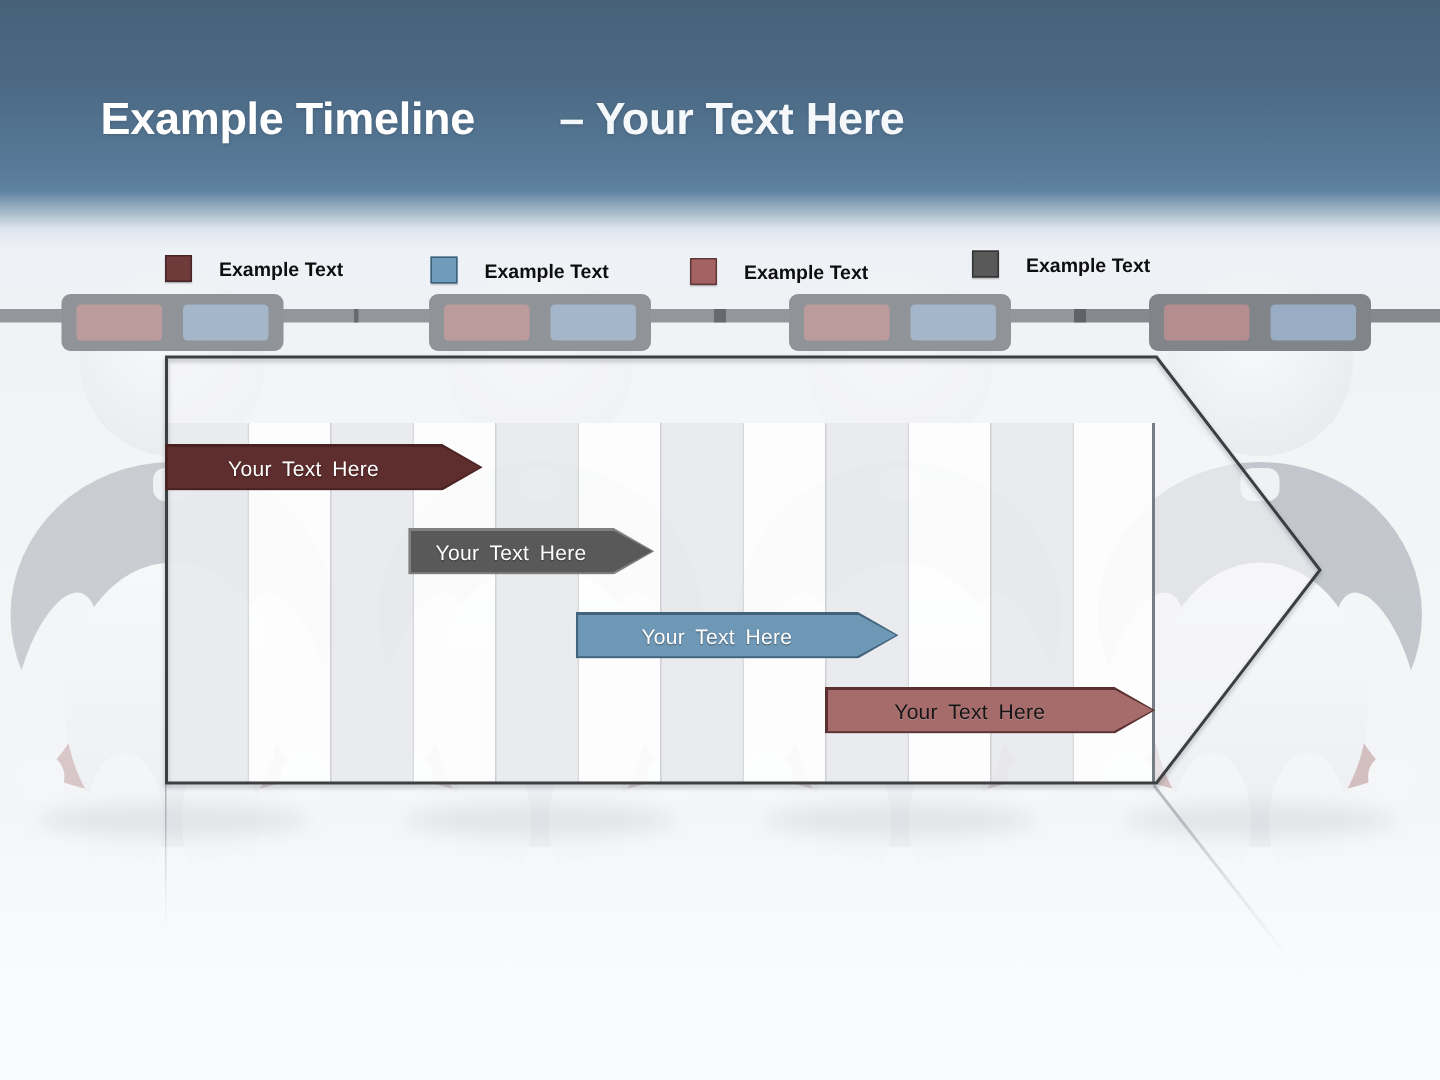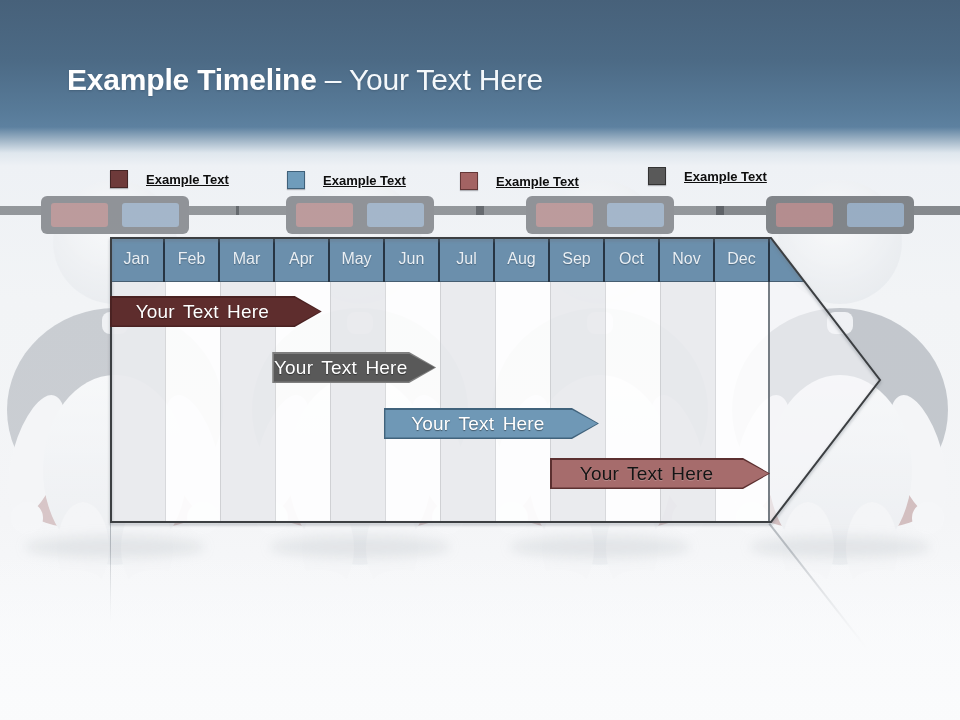--- a/index.html
+++ b/index.html
@@ -8,21 +8,21 @@
     font-family:"Liberation Sans", sans-serif;
     background:linear-gradient(180deg,
       #47617a 0px,#4c6a85 60px,#587b99 112px,#5d81a0 127px,
       #a4b8c9 141px,#dfe7ee 153px,#eef1f5 166px,
       #f2f4f6 300px,#f4f5f7 520px,#f7f8fa 620px,#fbfcfd 720px);
   }
   
   .slide-title{position:absolute;left:67px;top:58px;margin:0;z-index:6;
     font-size:30px;line-height:44px;color:#ffffff;font-weight:700;letter-spacing:-0.2px;
     text-shadow:0 1px 2px rgba(30,45,60,.25);white-space:nowrap;}
-  .slide-title .t-suffix{font-weight:400;color:#f4f8fb;}
+  .slide-title .t-suffix{font-weight:700;color:#f4f8fb;margin-left:48px;}
   
   .figure{position:absolute;width:280px;height:430px;top:170px;z-index:1;opacity:.5;}
   .figure.f1{left:-25px;}
   .figure.f2{left:220px;}
   .figure.f3{left:460px;}
   .figure.f4{left:700px;opacity:.58;}
   
   .refl{position:absolute;z-index:2;pointer-events:none;}
   .refl-shadow{width:180px;height:22px;border-radius:50%;
     background:rgba(150,158,168,.18);filter:blur(6px);top:536px;}
@@ -34,21 +34,21 @@
   .bottom-fade{position:absolute;left:0;top:552px;width:960px;height:168px;z-index:2;
     background:linear-gradient(180deg,rgba(248,249,251,0),rgba(250,251,252,.85) 70%);}
   
   .legend-item{position:absolute;display:flex;align-items:center;gap:18px;z-index:6;height:18px;}
   .legend-item.l1{left:110px;top:170px;}
   .legend-item.l2{left:287px;top:171px;}
   .legend-item.l3{left:460px;top:172px;}
   .legend-item.l4{left:648px;top:167px;}
   .legend-swatch{width:18px;height:18px;border:1px solid #333;box-sizing:border-box;flex:0 0 auto;
     box-shadow:0 1px 1px rgba(60,60,70,.35);}
-  .legend-label{font-size:13px;font-weight:700;color:#0e0e0e;white-space:nowrap;text-decoration:underline;}
+  .legend-label{font-size:13px;font-weight:700;color:#0e0e0e;white-space:nowrap;}
   
   .timeline{position:absolute;left:110px;top:237px;width:770px;height:286px;z-index:4;}
   .tl-clip{position:absolute;inset:0;
     clip-path:polygon(0 0,660px 0,770px 143px,660px 286px,0 286px);}
   .tl-base{position:absolute;inset:0;background:rgba(246,246,248,.62);}
   .stripe{position:absolute;top:45px;width:55px;height:241px;box-sizing:border-box;
     border-left:1px solid rgba(185,188,192,.55);}
   .stripe:first-child{border-left:none;}
   .stripe.gray{background:rgba(232,233,236,.85);}
   .stripe.white{background:rgba(255,255,255,.82);}
@@ -63,21 +63,21 @@
     filter:drop-shadow(0 2px 1.5px rgba(105,115,125,.5));}
   
   #bars-layer{position:absolute;inset:0;z-index:5;}
   .bar{position:absolute;height:31px;
     clip-path:polygon(0 0,calc(100% - 27px) 0,100% 50%,calc(100% - 27px) 100%,0 100%);
     filter:drop-shadow(1.5px 2px 2px rgba(60,60,70,.4));}
   .bar-fill{position:absolute;inset:1.5px;
     clip-path:polygon(0 0,calc(100% - 26px) 0,100% 50%,calc(100% - 26px) 100%,0 100%);}
   .bar-label{position:absolute;left:0;right:27px;top:0;bottom:0;
     display:flex;align-items:center;justify-content:center;
-    font-size:19px;letter-spacing:.2px;word-spacing:3px;white-space:nowrap;}
+    font-size:14px;letter-spacing:.2px;word-spacing:3px;white-space:nowrap;}
   .bar-label.lt{text-shadow:0 1px 1px rgba(0,0,0,.45);}
   .bar-label.dk{text-shadow:0 1px 0 rgba(255,255,255,.2);}
 </style>
 </head>
 <body>
 
 <svg width="0" height="0" style="position:absolute" aria-hidden="true">
   <defs>
     <radialGradient id="gHead" cx="45%" cy="35%" r="75%">
       <stop offset="0%" stop-color="#ffffff"></stop>
@@ -163,34 +163,20 @@
         <div class="stripe gray" style="left: 220px;"></div>
         <div class="stripe white" style="left: 275px;"></div>
         <div class="stripe gray" style="left: 330px;"></div>
         <div class="stripe white" style="left: 385px;"></div>
         <div class="stripe gray" style="left: 440px;"></div>
         <div class="stripe white" style="left: 495px;"></div>
         <div class="stripe gray" style="left: 550px;"></div>
         <div class="stripe white" style="left: 605px;"></div>
       </div>
     <div class="dec-divider"></div>
-    <div class="tl-header" id="month-row" style="background: rgb(107, 143, 172);">
-        <div class="month-cell" style="left: 0px;">Jan</div>
-        <div class="month-cell" style="left: 55px;">Feb</div>
-        <div class="month-cell" style="left: 110px;">Mar</div>
-        <div class="month-cell" style="left: 165px;">Apr</div>
-        <div class="month-cell" style="left: 220px;">May</div>
-        <div class="month-cell" style="left: 275px;">Jun</div>
-        <div class="month-cell" style="left: 330px;">Jul</div>
-        <div class="month-cell" style="left: 385px;">Aug</div>
-        <div class="month-cell" style="left: 440px;">Sep</div>
-        <div class="month-cell" style="left: 495px;">Oct</div>
-        <div class="month-cell" style="left: 550px;">Nov</div>
-        <div class="month-cell" style="left: 605px;">Dec</div>
-      </div>
   </div>
   <svg class="tl-outline" width="774" height="290">
     <polygon points="3,3 663,3 772,145 663,287 3,287" fill="none" stroke="#3c3f42" stroke-width="2"></polygon>
   </svg>
   <div id="bars-layer">
       <div class="bar" style="left: 0px; top: 59px; width: 211.75px; background: rgb(74, 34, 34);">
         <div class="bar-fill" style="background: rgb(94, 45, 45);"></div>
         <span class="bar-label lt" style="color: rgb(255, 255, 255);">Your Text Here</span>
       </div>
       <div class="bar" style="left: 162.25px; top: 115px; width: 163.9px; background: rgb(127, 127, 127);">

